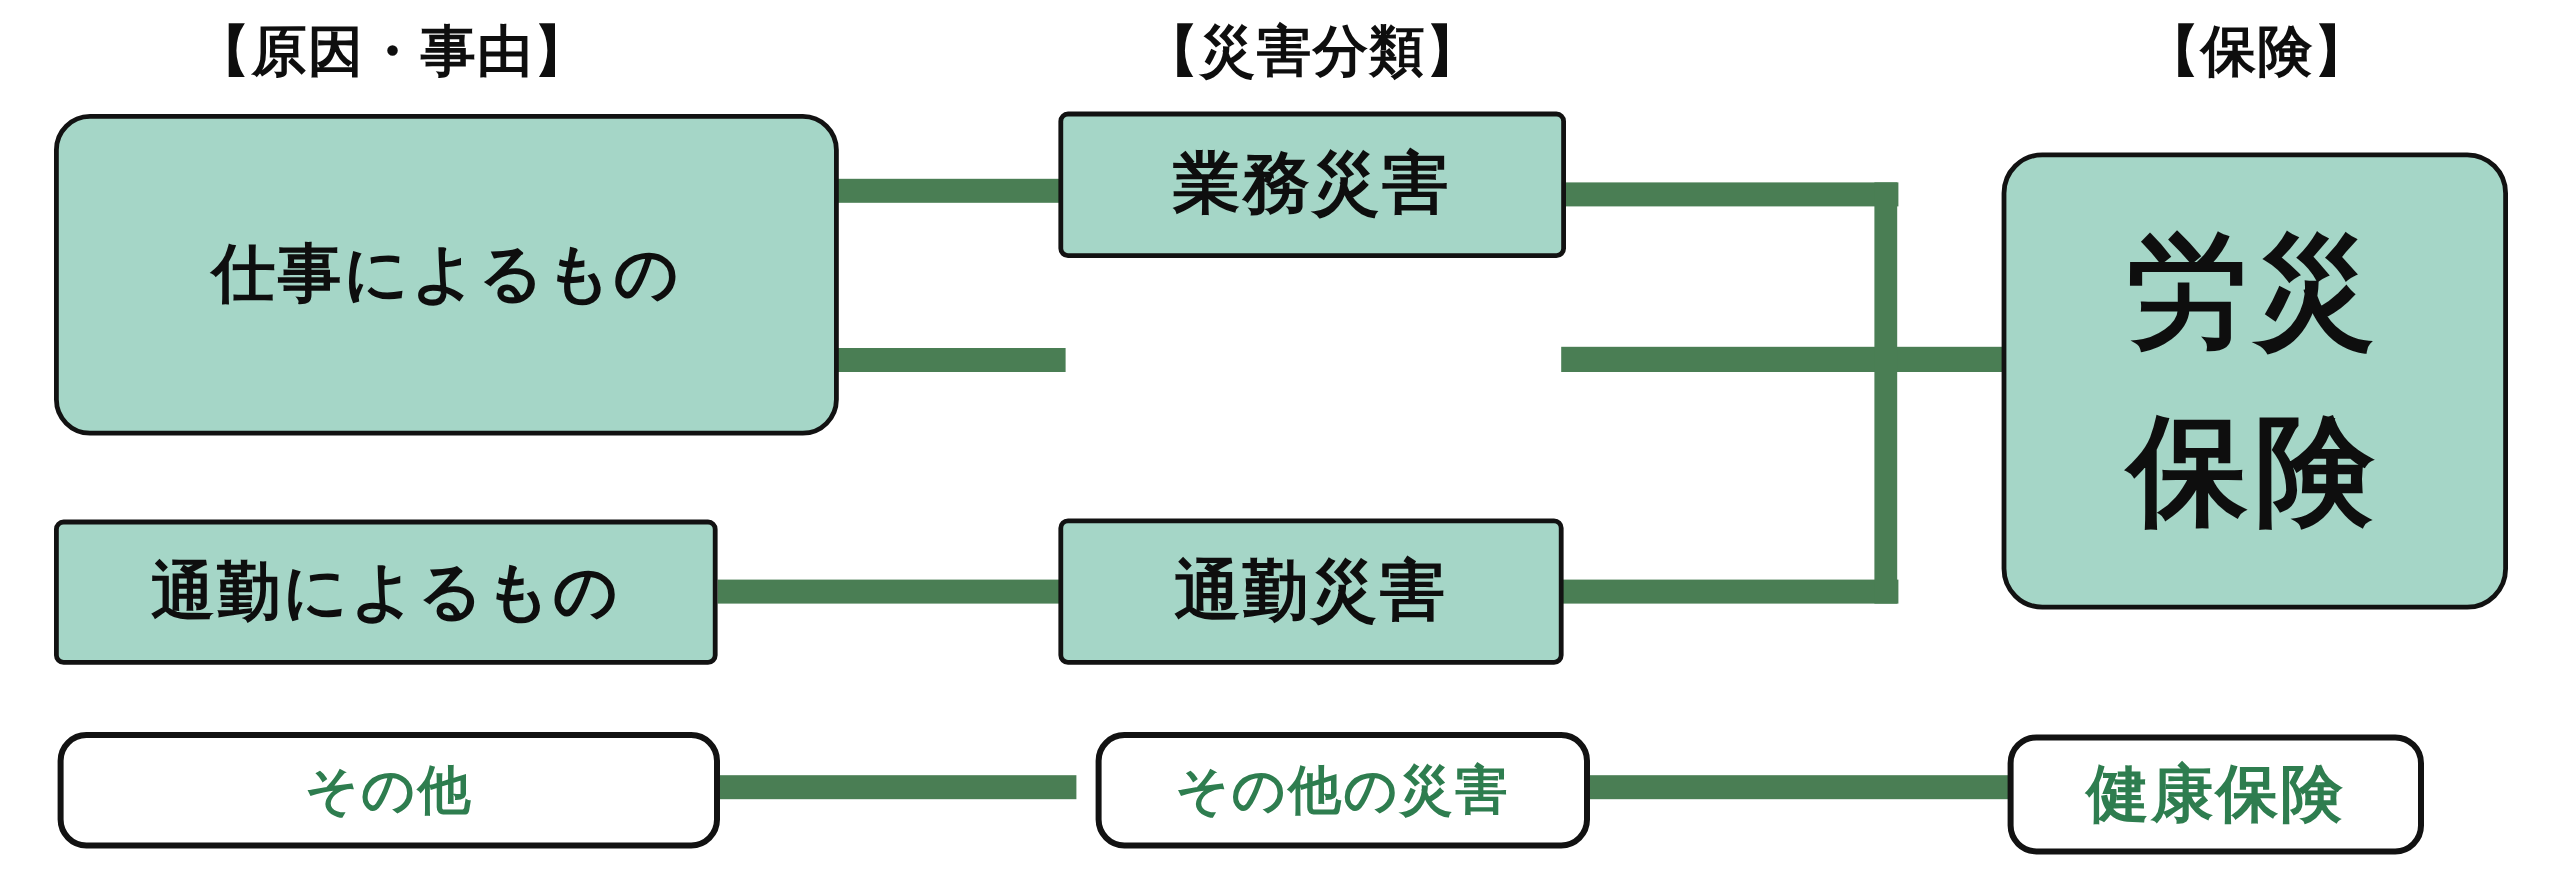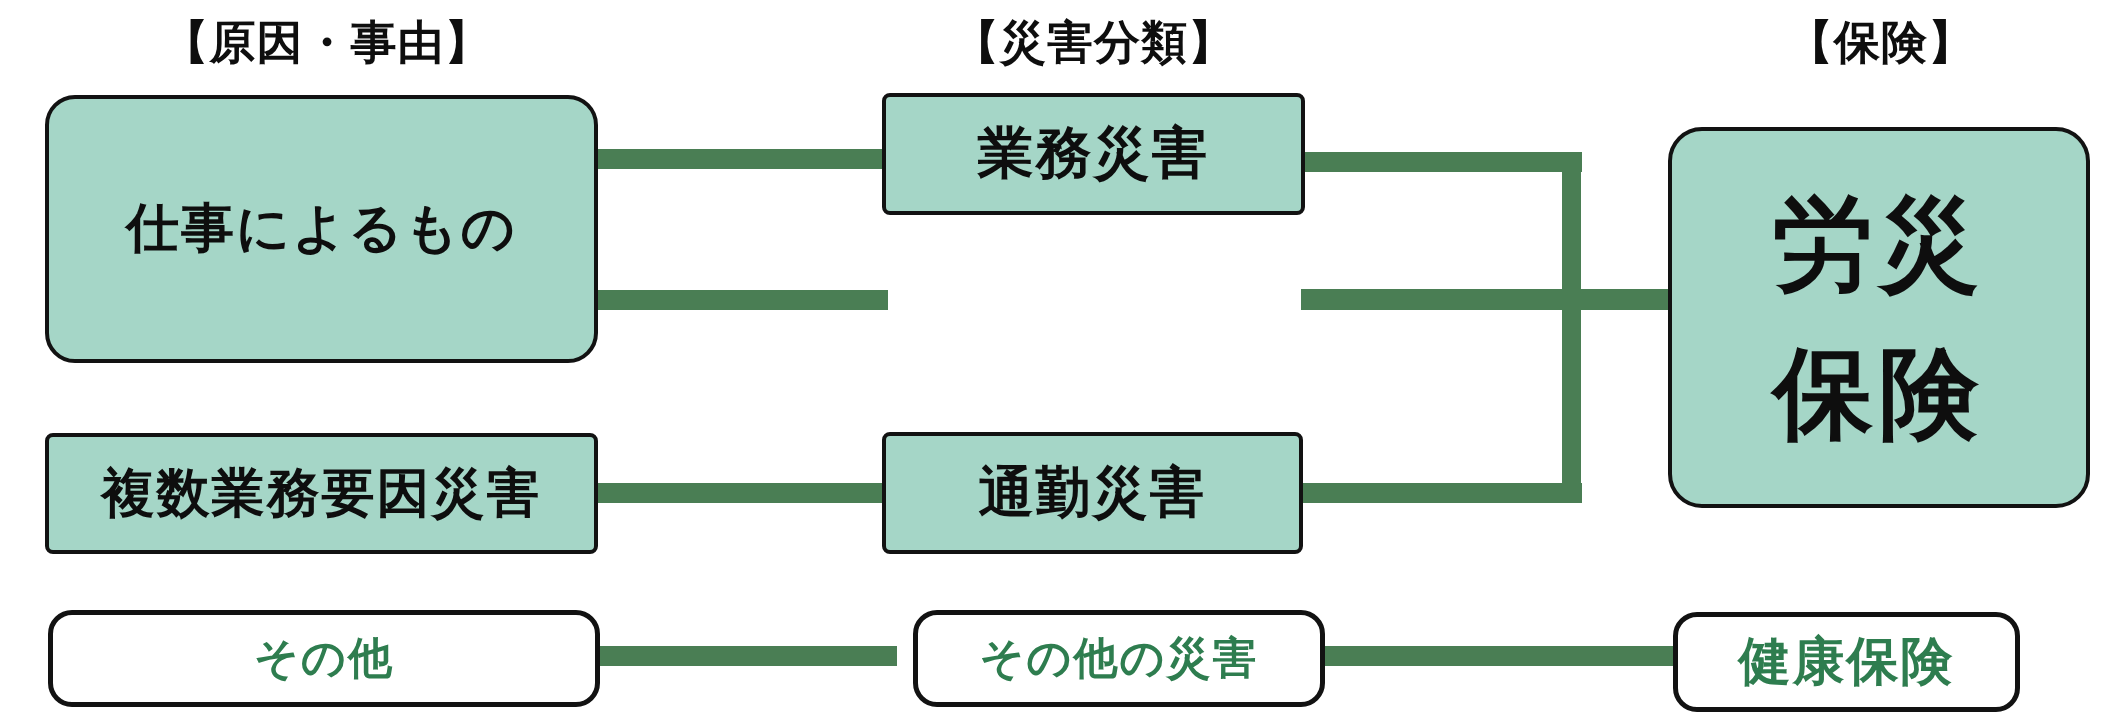--- a/index.html
+++ b/index.html
@@ -44,21 +44,21 @@
     background: #ffffff;
     border-width: 5px;
     border-radius: 24px;
     color: #2e7d4f;
   }
   .edge {
     position: absolute;
     background: #4a7e54;
   }
   
-  .n-cause-work    { left: 45px;  top: 95px;  width: 553px; height: 268px; font-size: 53px; border-radius: 30px; }
+  .n-cause-work    { left: 45px;  top: 95px;  width: 654px; height: 268px; font-size: 53px; border-radius: 30px; }
   .n-cause-commute { left: 45px;  top: 433px; width: 553px; height: 121px; font-size: 53px; }
   .n-cause-other   { left: 48px;  top: 610px; width: 552px; height: 97px;  font-size: 44px; }
   
   .n-class-work    { left: 882px; top: 93px;  width: 423px; height: 122px; font-size: 56px; }
   .n-class-multi   { left: 880px; top: 237px; width: 425px; height: 123px; font-size: 45px; letter-spacing: 1px; }
   .n-class-commute { left: 882px; top: 432px; width: 421px; height: 122px; font-size: 55px; }
   .n-class-other   { left: 891px; top: 610px; width: 412px; height: 97px;  font-size: 44px; margin-left: 22px; }
   
   .n-ins-rosai {
     left: 1668px; top: 127px; width: 422px; height: 381px;
@@ -91,21 +91,21 @@
   <div class="edge e2"></div>
   <div class="edge e3"></div>
   <div class="edge e4"></div>
   <div class="edge e5"></div>
   <div class="edge e6"></div>
   <div class="edge e7"></div>
   <div class="edge e8"></div>
   <div class="edge e9"></div>
 
   <div class="node n-cause-work">仕事によるもの</div>
-  <div class="node n-cause-commute">複数業務要因災害</div>
+  <div class="node n-cause-commute">通勤によるもの</div>
   <div class="node white n-cause-other">その他</div>
 
   <div class="node n-class-work">業務災害</div>
   <div class="node n-class-commute">通勤災害</div>
   <div class="node white n-class-other">その他の災害</div>
 
   <div class="node n-ins-rosai">
     <span class="line">労災</span>
     <span class="line">保険</span>
   </div>

